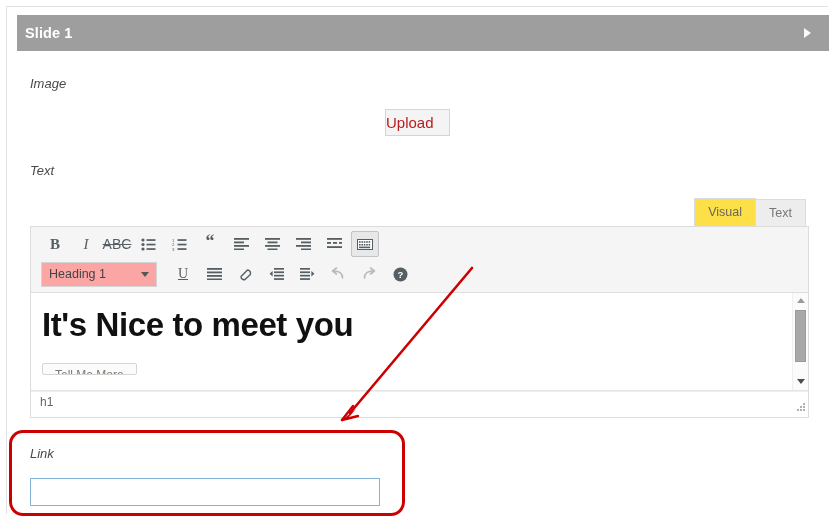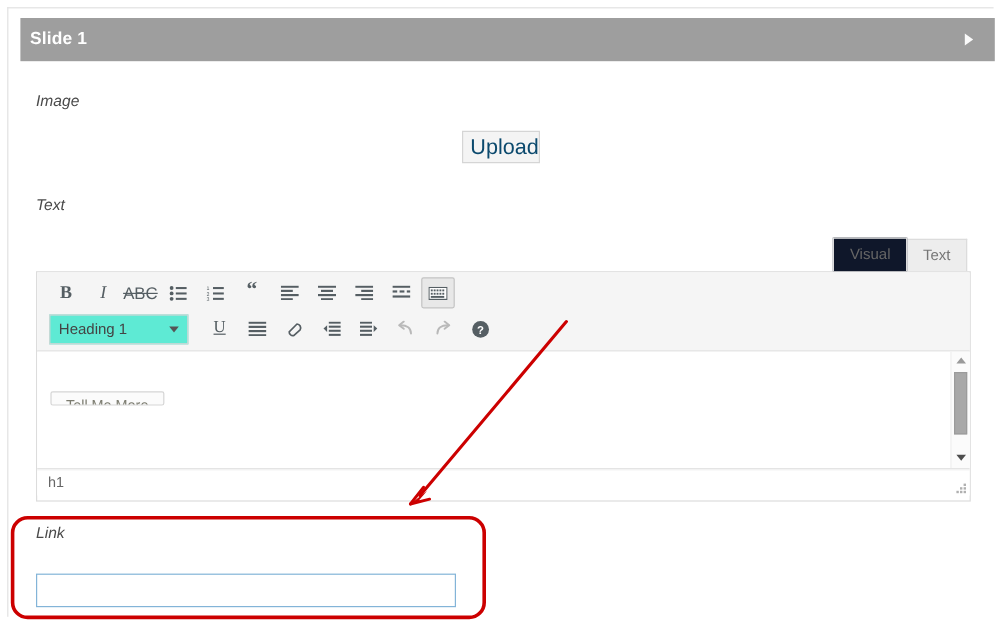--- a/index.html
+++ b/index.html
@@ -92,25 +92,25 @@
 
   .upload-btn {
     position: absolute;
     left: 378px;
     top: 102px;
     width: 65px;
     height: 27px;
     background: #f4f4f4;
     border: 1px solid #d5d5d5;
     font-family: "Liberation Sans", sans-serif;
-    font-size: 18px;
-    color: #0c4a6e;
+    font-size: 15px;
+    color: #b91c1c;
     cursor: pointer;
     line-height: 25px;
-    text-align: right;
+    text-align: left;
     padding: 0;
   }
 
   
   #label-text { left: 23px; top: 156px; }
 
   
   .editor-tabs {
     position: absolute;
     right: 22px;
@@ -123,21 +123,21 @@
     height: 27px;
     line-height: 26px;
     padding: 0 13px;
     font-size: 12.5px;
     color: #777777;
     border: 1px solid #dcdcdc;
     border-bottom: none;
     cursor: pointer;
   }
   .editor-tab.active {
-    background: #0f172a;
+    background: #fde047;
     color: #666666;
     position: relative;
     z-index: 3;
     height: 28px;
     line-height: 27px;
   }
   .editor-tab.inactive {
     background: #ededed;
     border-left: none;
   }
@@ -184,21 +184,21 @@
   .tbtn.active {
     background: #e8e8e8;
     border: 1px solid #c3c3c3;
   }
   .tbtn svg { display: block; }
   .tbtn.disabled { color: #b9b9b9; }
 
   .sel-heading {
     width: 116px;
     height: 25px;
-    background: #5eead4;
+    background: #fca5a5;
     border: 1px solid #d5d5d5;
     font-family: "Liberation Sans", sans-serif;
     font-size: 12.5px;
     color: #444;
     padding: 0 4px 0 7px;
     margin-right: 12px;
     position: relative;
     display: flex;
     align-items: center;
     justify-content: space-between;
@@ -296,21 +296,21 @@
     height: 11px;
     cursor: nwse-resize;
   }
   .resize-grip i {
     position: absolute;
     width: 2px; height: 2px;
     background: #b0b0b0;
   }
 
   
-  #label-link { left: 23px; top: 429px; }
+  #label-link { left: 23px; top: 439px; }
   .link-input {
     position: absolute;
     left: 23px;
     top: 471px;
     width: 350px;
     height: 28px;
     background: #ffffff;
     border: 1px solid #83b4d8;
     font-family: "Liberation Sans", sans-serif;
     font-size: 13px;
@@ -508,20 +508,21 @@
             <svg width="15" height="15" viewBox="0 0 15 15">
               <circle cx="7.5" cy="7.5" r="7" fill="#555e63"></circle>
               <text x="7.5" y="11" font-size="9.5" font-weight="bold" fill="#ffffff" text-anchor="middle" font-family="Liberation Sans">?</text>
             </svg>
           </button>
         </div>
       </div>
 
       <div class="editor-body">
         <div class="editor-content">
+          <div class="doc-heading">It's Nice to meet you</div>
           <div class="doc-button">Tell Me More</div>
         </div>
 
         <div class="vscroll">
           <div class="vscroll-arrow">
             <span class="vs-up"></span>
           </div>
           <div class="vscroll-thumb"></div>
           <div class="vscroll-arrow bottom">
             <span class="vs-down"></span>

